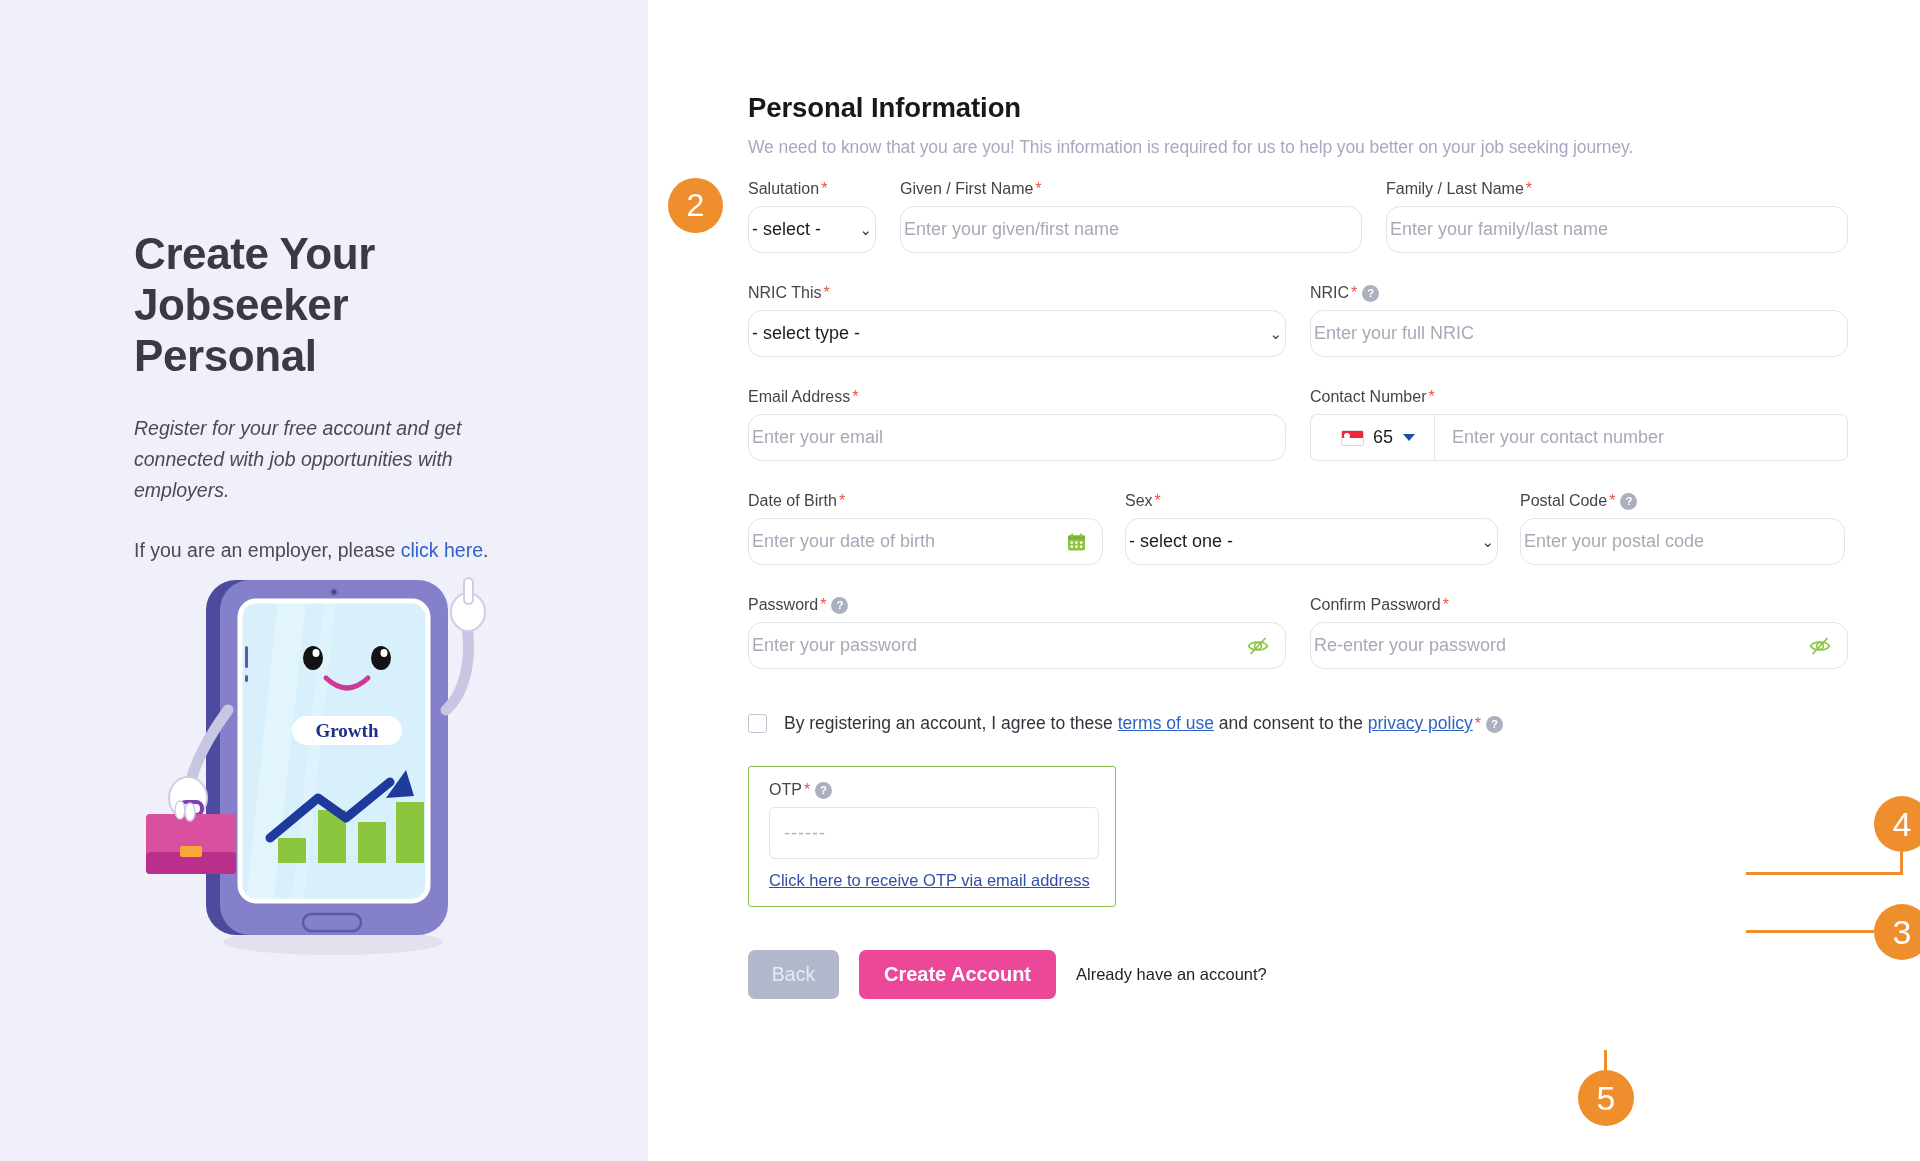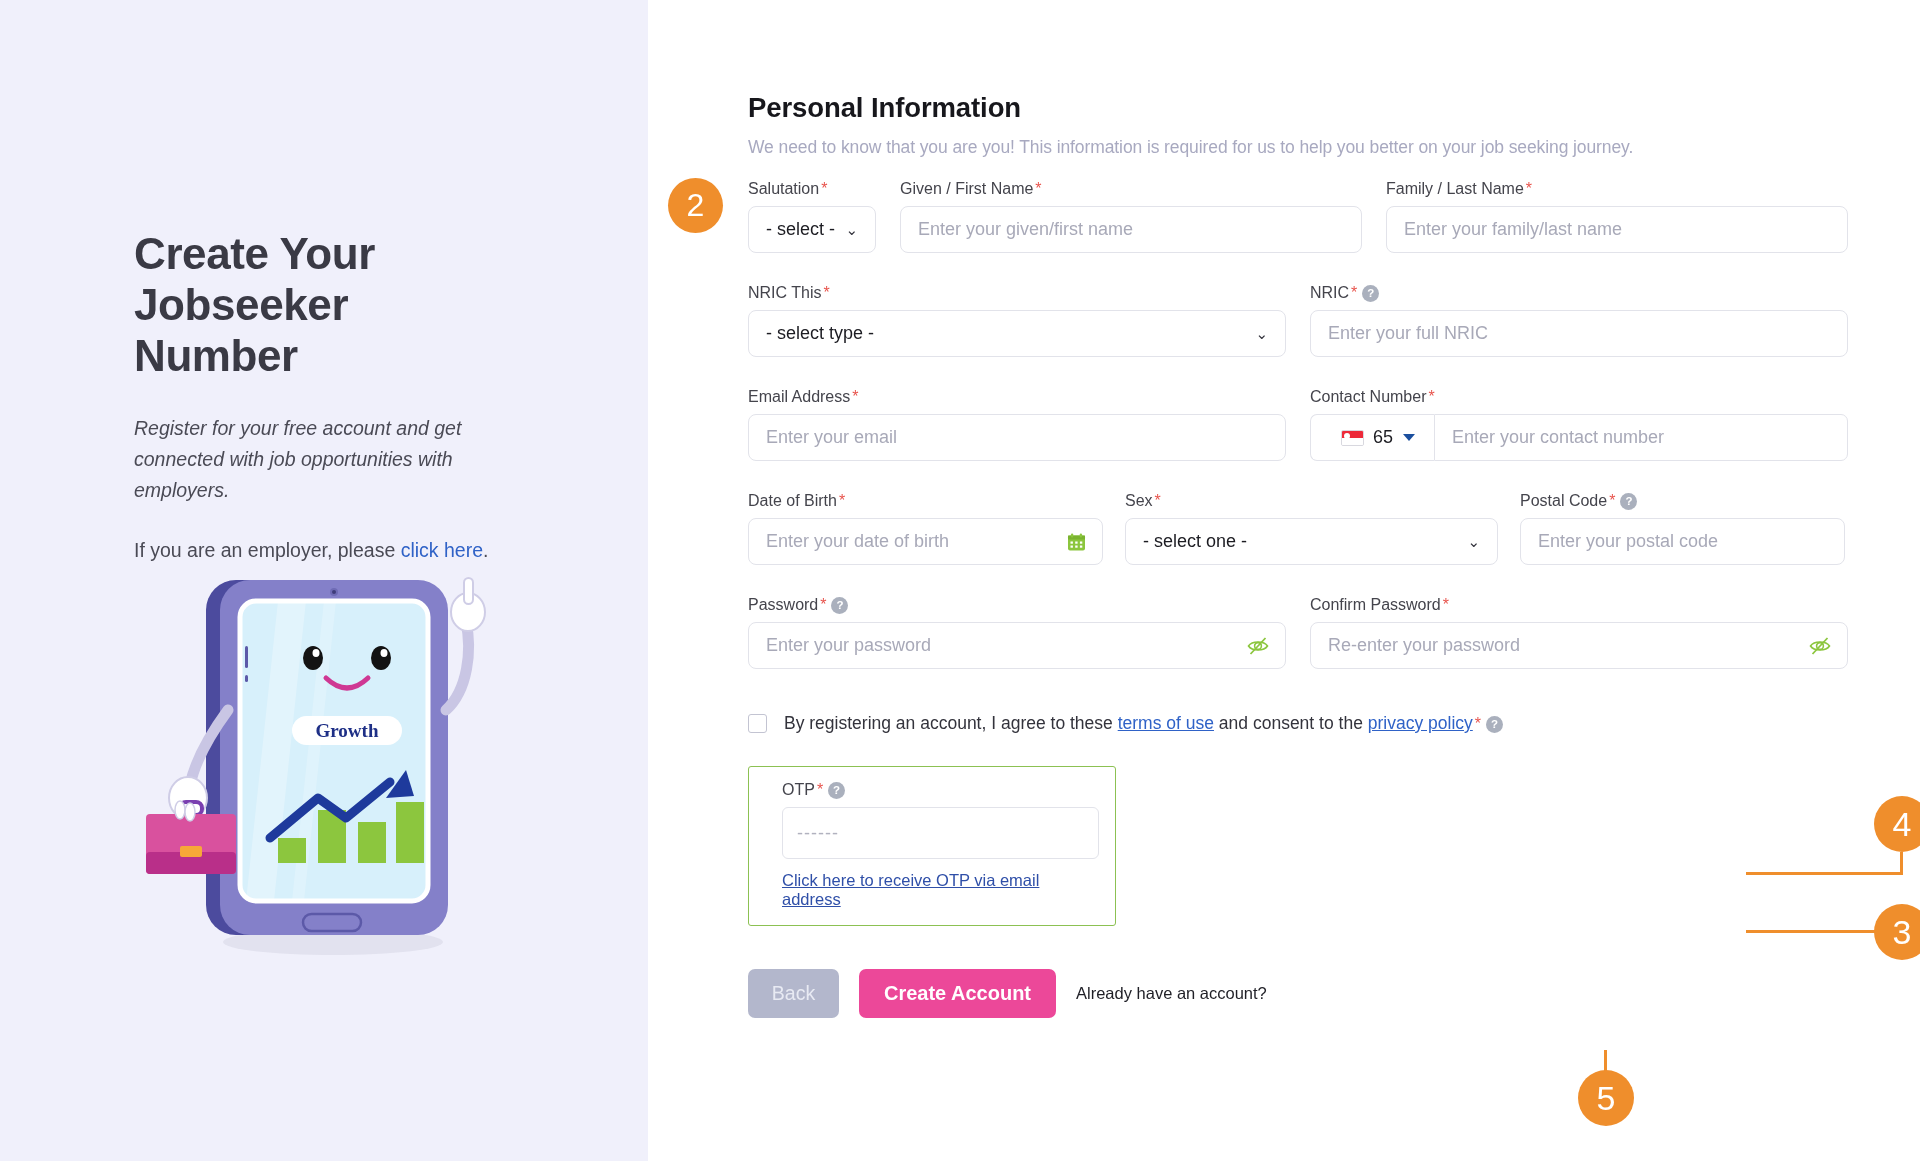--- a/index.html
+++ b/index.html
@@ -127,25 +127,25 @@
     font-size: 11.5px;
     line-height: 17px;
     text-align: center;
     font-weight: bold;
     vertical-align: 1px;
     margin-left: 5px;
   }
   .input {
     height: 47px;
     border: 1px solid #e2e3ea;
-    border-radius: 8px;
+    border-radius: 14px;
     background: #ffffff;
     font-size: 18px;
     color: #a8a9b8;
-    padding: 0 17px;
+    padding: 0 3px;
     box-sizing: border-box;
     display: flex;
     align-items: center;
     position: relative;
   }
   .input.select {
     color: #1c1c22;
     justify-content: space-between;
   }
   .chev {
@@ -261,21 +261,21 @@
     color: #2f62c7;
     text-decoration: underline;
   }
 
   
   .otp-panel {
     margin-top: 32px;
     width: 368px;
     border: 1.5px solid #8cc152;
     border-radius: 3px;
-    padding: 14px 16px 16px 33px;
+    padding: 14px 16px 16px 20px;
     box-sizing: border-box;
   }
   .otp-label {
     font-size: 16px;
     color: #44444c;
     margin-bottom: 8px;
   }
   .otp-input {
     height: 52px;
     border: 1px solid #e2e3ea;
@@ -368,21 +368,21 @@
   
   .lead-5v { left: 956px; top: 1050px; width: 3px; height: 26px; }
 </style>
 </head>
 <body>
 
 <div class="page">
 
   <div class="left-panel">
     <div class="left-inner">
-      <h1 class="hero-title">Create Your Jobseeker Number</h1>
+      <h1 class="hero-title">Create Your Jobseeker Personal</h1>
       <p class="hero-para">Register for your free account and get connected with job opportunities with employers.</p>
       <p class="hero-para2"><span>If you are an employer, please </span><a class="link-blue" href="#">click here</a><span>.</span></p>
     </div>
 
     <div class="illus">
       <svg width="380" height="395" viewBox="0 0 380 395" xmlns="http://www.w3.org/2000/svg">
 
         <ellipse cx="205" cy="372" rx="110" ry="13" fill="#e2e2ef"></ellipse>
 
         <rect x="78" y="10" width="230" height="355" rx="30" fill="#4c4b9e"></rect>

